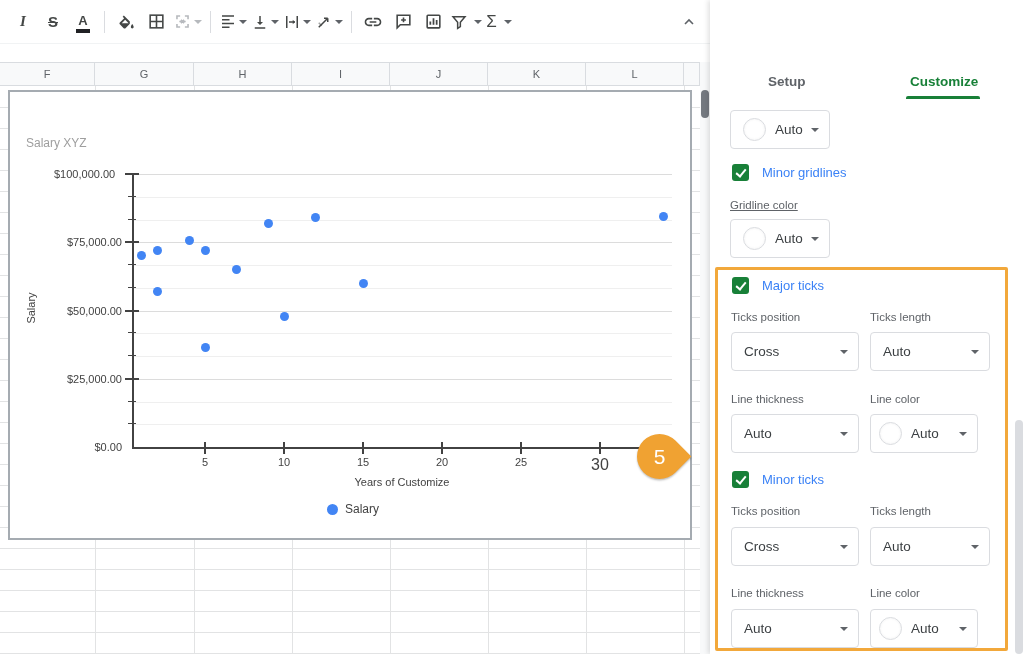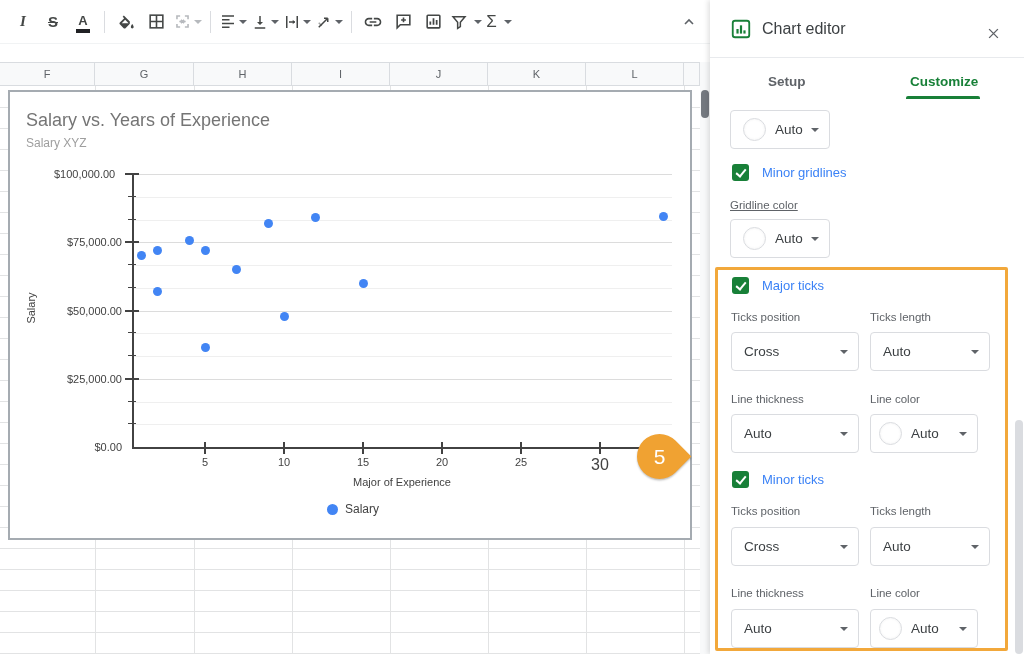--- a/index.html
+++ b/index.html
@@ -219,21 +219,20 @@
     <div class="gline" style="left: 0px; top: 545px; width: 700px; height: 1px;"></div>
     <div class="gline" style="left: 0px; top: 566px; width: 700px; height: 1px;"></div>
     <div class="gline" style="left: 0px; top: 587px; width: 700px; height: 1px;"></div>
     <div class="gline" style="left: 0px; top: 608px; width: 700px; height: 1px;"></div>
   </div>
 <div id="vscroll-track">
   <div id="vscroll-thumb"></div>
 </div>
 
 <div id="chart-card">
-  <div id="chart-title">Salary vs. Years of Experience</div>
   <div id="chart-subtitle">Salary XYZ</div>
   <div id="y-axis-title">Salary</div>
   <div id="plot-area">
       <div style="position: absolute; left: 122px; top: 332.3px; width: 540px; height: 1px; background: rgb(239, 239, 239);"></div>
       <div style="position: absolute; left: 118px; top: 331.3px; width: 8px; height: 1px; background: rgb(66, 66, 66);"></div>
       <div style="position: absolute; left: 122px; top: 309.5px; width: 540px; height: 1px; background: rgb(239, 239, 239);"></div>
       <div style="position: absolute; left: 118px; top: 308.5px; width: 8px; height: 1px; background: rgb(66, 66, 66);"></div>
       <div style="position: absolute; left: 122px; top: 286.8px; width: 540px; height: 1px; background: rgb(220, 220, 220);"></div>
       <div style="position: absolute; left: 115px; top: 285.8px; width: 14px; height: 2px; background: rgb(66, 66, 66);"></div>
       <div style="position: absolute; left: 122px; top: 264px; width: 540px; height: 1px; background: rgb(239, 239, 239);"></div>
@@ -279,46 +278,32 @@
       <div style="position: absolute; left: 174.7px; top: 144.4px; width: 9px; height: 9px; border-radius: 50%; background: rgb(66, 133, 244);"></div>
       <div style="position: absolute; left: 190.5px; top: 250.9px; width: 9px; height: 9px; border-radius: 50%; background: rgb(66, 133, 244);"></div>
       <div style="position: absolute; left: 190.5px; top: 153.9px; width: 9px; height: 9px; border-radius: 50%; background: rgb(66, 133, 244);"></div>
       <div style="position: absolute; left: 222.1px; top: 173.1px; width: 9px; height: 9px; border-radius: 50%; background: rgb(66, 133, 244);"></div>
       <div style="position: absolute; left: 253.7px; top: 126.6px; width: 9px; height: 9px; border-radius: 50%; background: rgb(66, 133, 244);"></div>
       <div style="position: absolute; left: 269.5px; top: 219.5px; width: 9px; height: 9px; border-radius: 50%; background: rgb(66, 133, 244);"></div>
       <div style="position: absolute; left: 301.1px; top: 121.2px; width: 9px; height: 9px; border-radius: 50%; background: rgb(66, 133, 244);"></div>
       <div style="position: absolute; left: 348.5px; top: 186.7px; width: 9px; height: 9px; border-radius: 50%; background: rgb(66, 133, 244);"></div>
       <div style="position: absolute; left: 648.7px; top: 119.8px; width: 9px; height: 9px; border-radius: 50%; background: rgb(66, 133, 244);"></div>
     </div>
-  <div id="x-axis-title">Major of Experience</div>
+  <div id="x-axis-title">Years of Customize</div>
   <div id="legend">
     <span id="legend-dot" style="background: rgb(66, 133, 244);"></span>
     <span id="legend-label">Salary</span>
   </div>
 </div>
 
 <div id="callout" style="background: rgb(240, 162, 50);">
   <span>5</span>
 </div>
 
 <div id="panel">
-  <div id="panel-header">
-    <svg id="panel-icon" width="22" height="22" viewBox="0 0 24 24">
-        <rect x="3" y="3" width="18" height="18" rx="2.5" fill="none" stroke="#188038" stroke-width="2"></rect>
-        <rect x="7" y="12" width="2.4" height="5" fill="#188038"></rect>
-        <rect x="10.8" y="8" width="2.4" height="9" fill="#188038"></rect>
-        <rect x="14.6" y="13.5" width="2.4" height="3.5" fill="#188038"></rect>
-      </svg>
-    <div id="panel-title">Chart editor</div>
-    <div id="panel-close">
-      <svg width="15" height="15" viewBox="0 0 24 24" fill="none" stroke="#5f6368" stroke-width="2.2">
-          <path d="M5 5l14 14M19 5L5 19"></path>
-        </svg>
-    </div>
-  </div>
 
   <div class="tab" id="tab-setup">Setup</div>
   <div class="tab" id="tab-customize" style="color: rgb(24, 128, 56);">Customize</div>
   <div id="tab-underline" style="background: rgb(24, 128, 56);"></div>
 
   <div class="dd" style="left:20px; top:110px; width:100px;">
     <span class="swatch"></span>
     <span class="val">Auto</span>
     <span class="caret"></span>
   </div>

